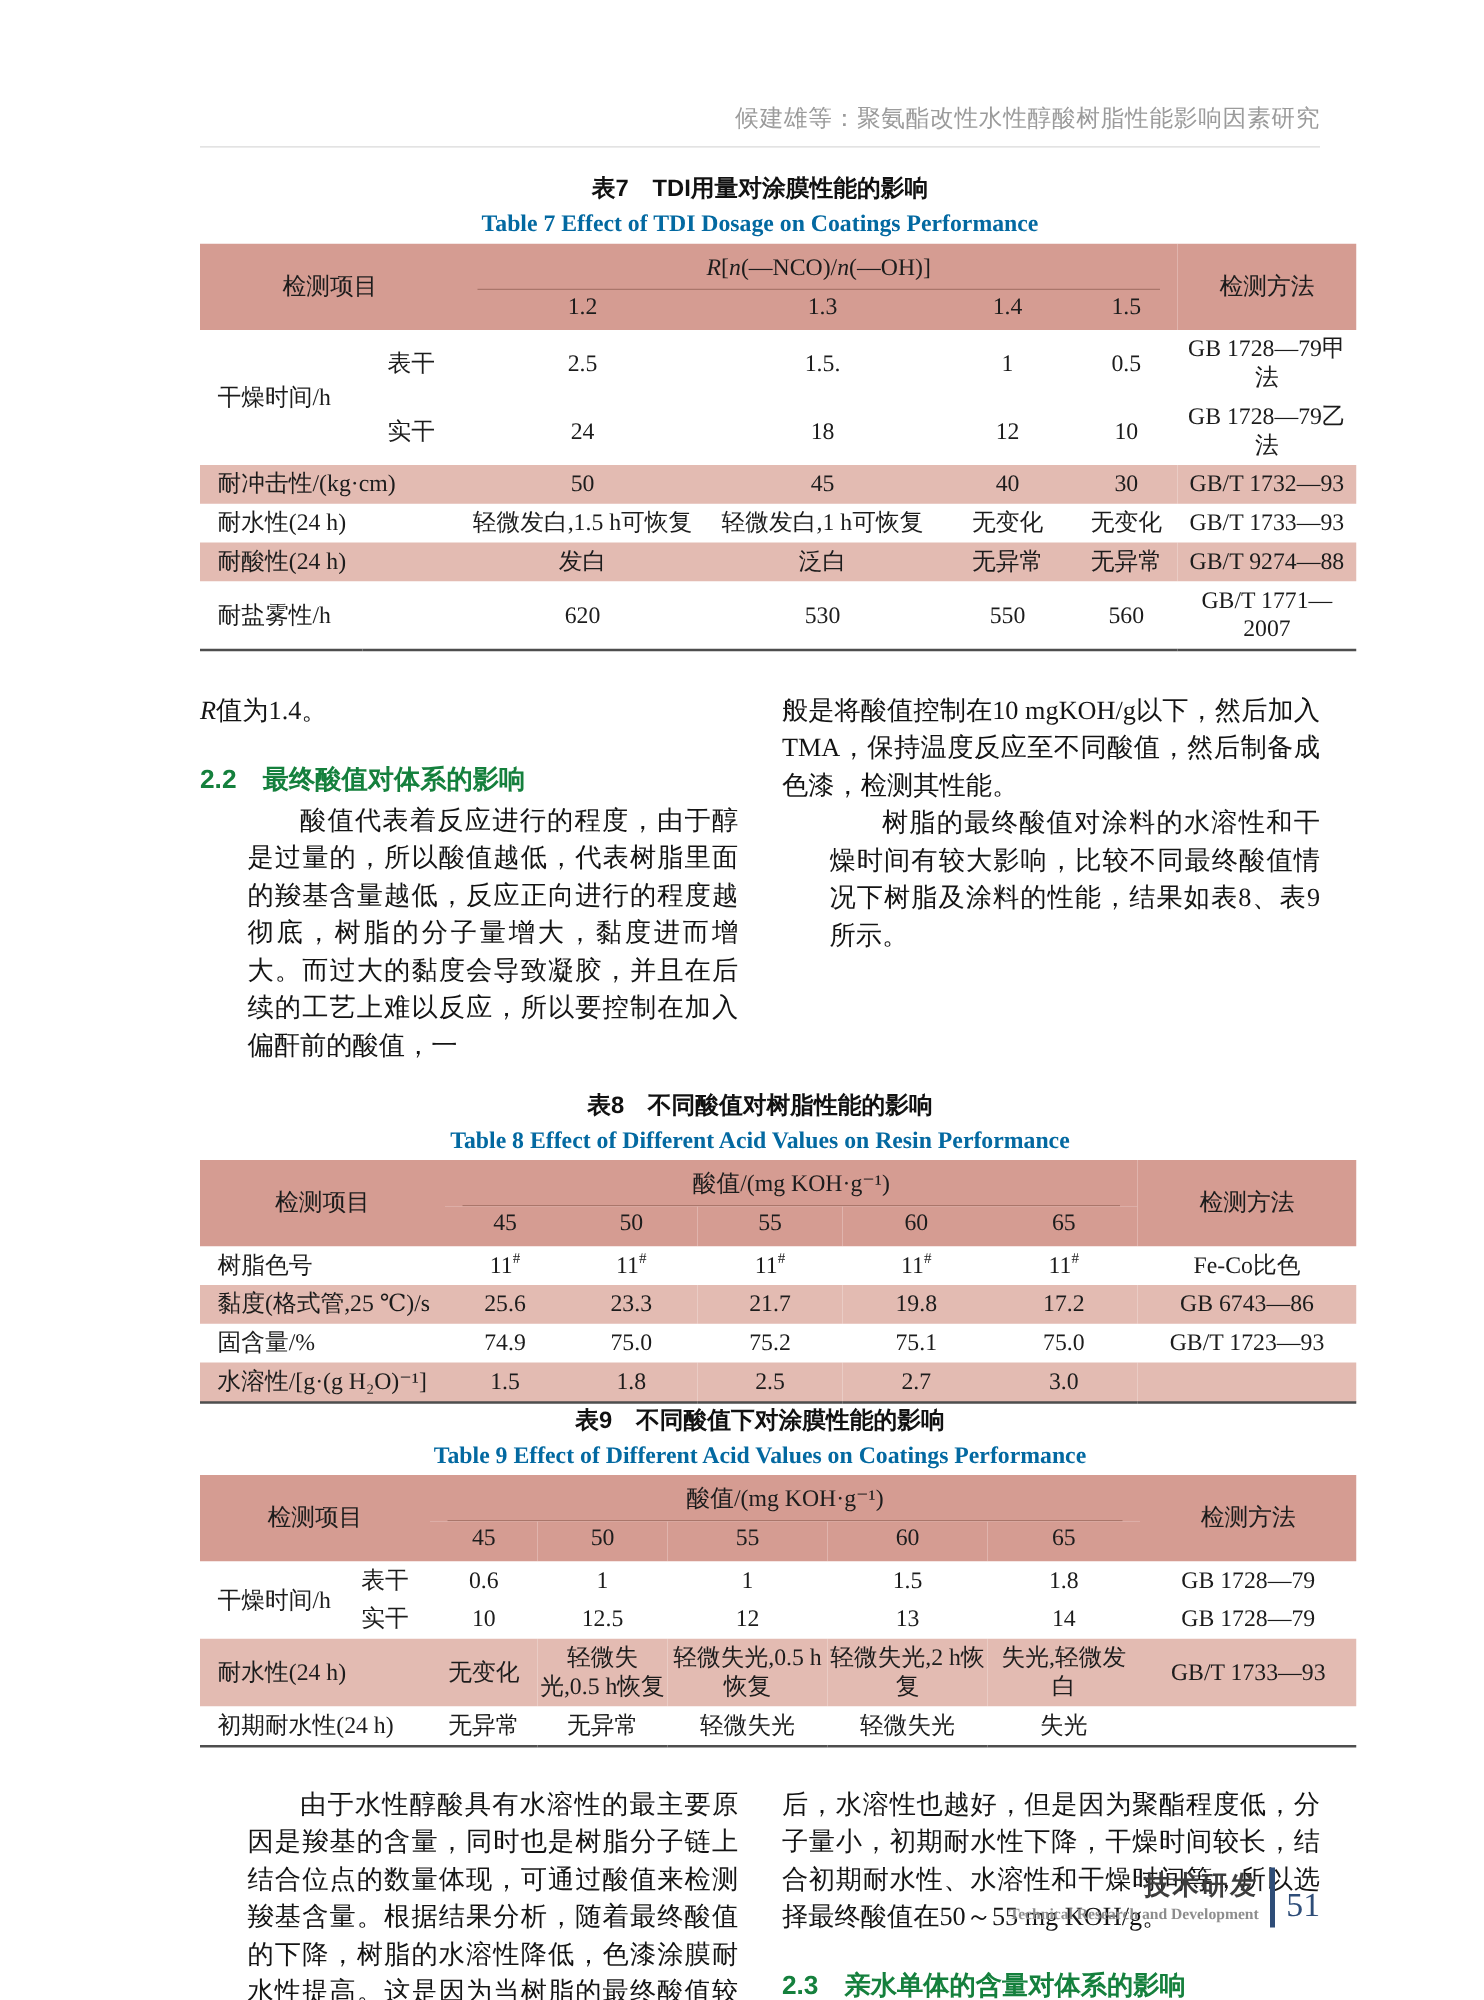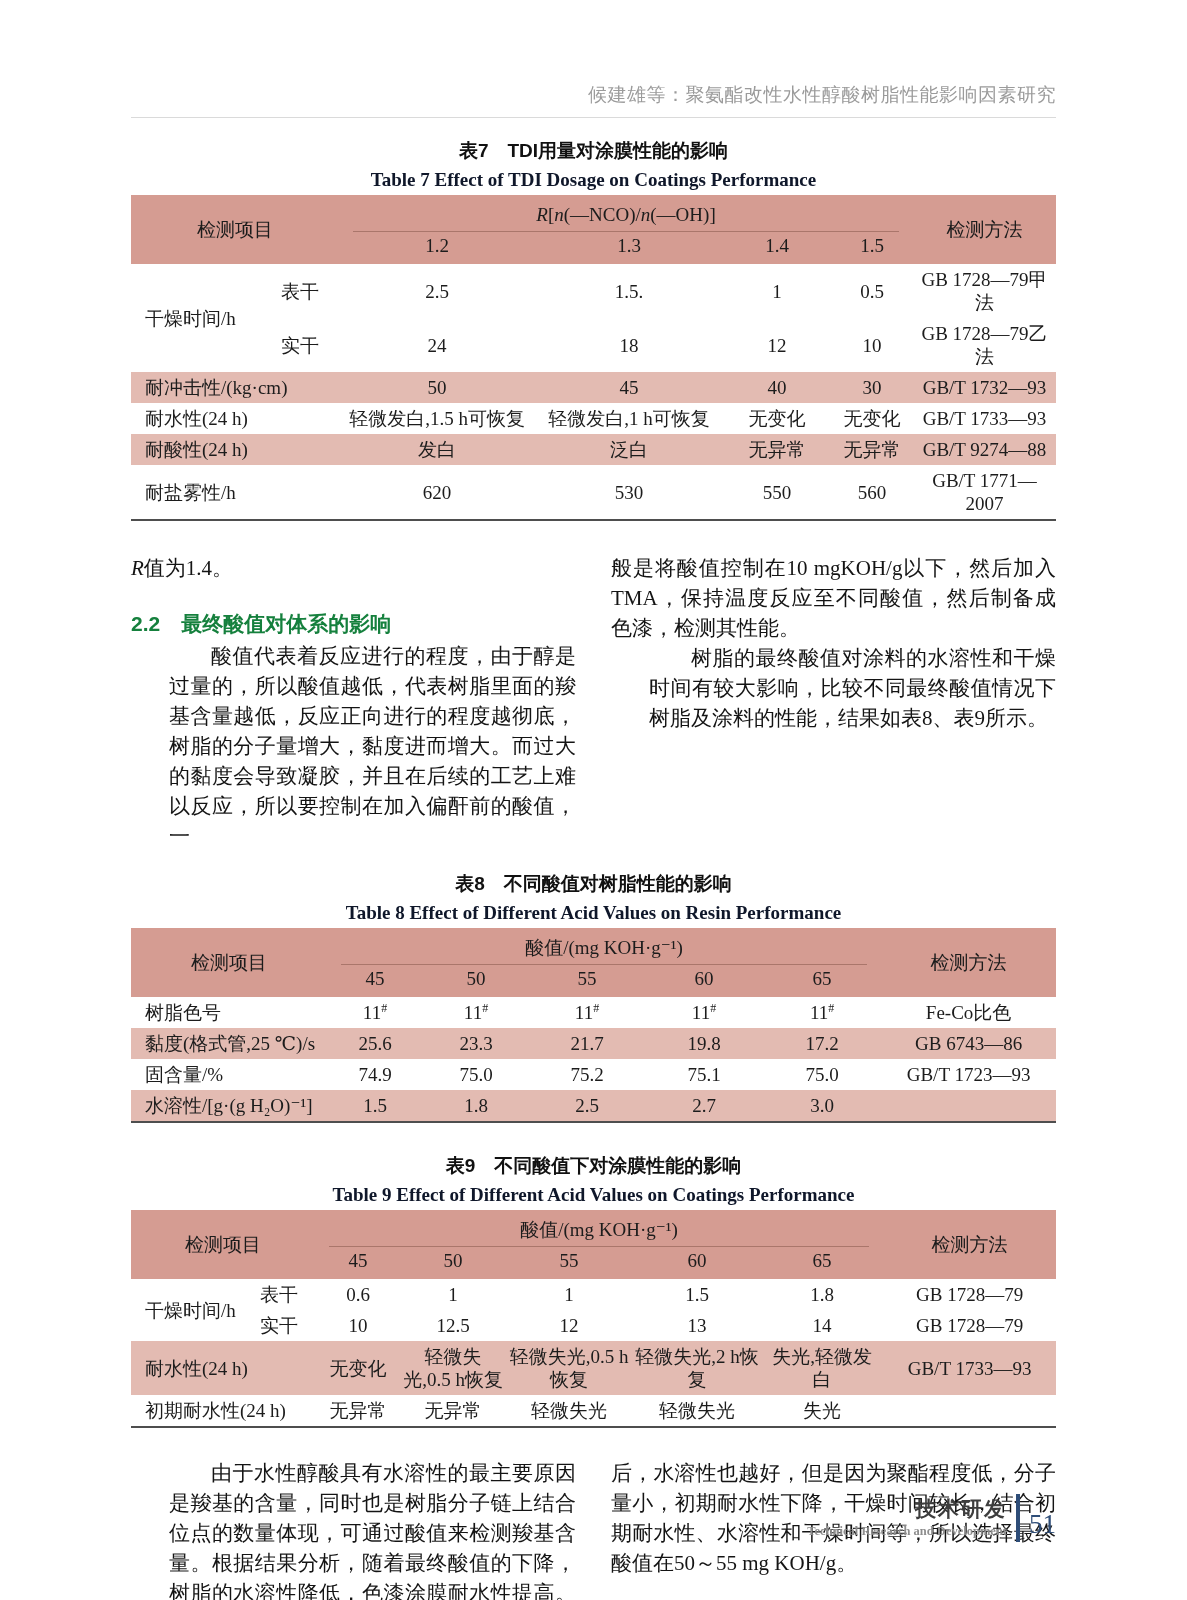--- a/index.html
+++ b/index.html
@@ -1,38 +1,38 @@
 <!DOCTYPE html>
 <html><head>
 <meta charset="utf-8">
 <style>
   * { margin:0; padding:0; box-sizing:border-box; }
   html,body { background:#ffffff; }
   .page {
     position:relative; width:1187px; height:1600px; margin:0 auto;
     background:#ffffff; overflow:hidden;
-    font-family:"Liberation Serif","DejaVu Serif",serif; color:#1c1c1c;
+    font-family:"Liberation Serif","DejaVu Serif",serif; color:#1c1c1c;padding-left:29px;
   }
   .content { padding:0 131px; }
 
   
   .running-head {
     padding-top:82px; text-align:right;
     font-family:"Liberation Sans","DejaVu Sans",sans-serif;
     font-size:19px; color:#9b9b9b; letter-spacing:0.5px;
   }
   .head-rule { margin-top:9px; border-top:1px solid #dadada; height:0; }
 
   
   .caption { text-align:center; }
   .cap7 { margin-top:20px; }
   .cap8 { margin-top:20px; }
-  .cap9 { margin-top:30px; }
+  .cap9 { }
   .cap-cn { font-family:"Liberation Sans","DejaVu Sans",sans-serif; font-weight:bold; font-size:19px; color:#111; }
-  .cap-en { font-family:"Liberation Serif","DejaVu Serif",serif; font-weight:bold; font-size:19px; color:#0f172a; margin-top:5px; }
+  .cap-en { font-family:"Liberation Serif","DejaVu Serif",serif; font-weight:bold; font-size:19px; color:#0369a1; margin-top:5px; }
 
   
   table.dtable {
     width:100%; border-collapse:collapse; table-layout:fixed;
     margin-top:4px; font-size:19px; border-bottom:2px solid #4e4e4e;
   }
   .dtable th, .dtable td {
     font-weight:normal; text-align:center; vertical-align:middle;
     padding:4px 2px; line-height:23px; color:#1c1c1c;
   }

